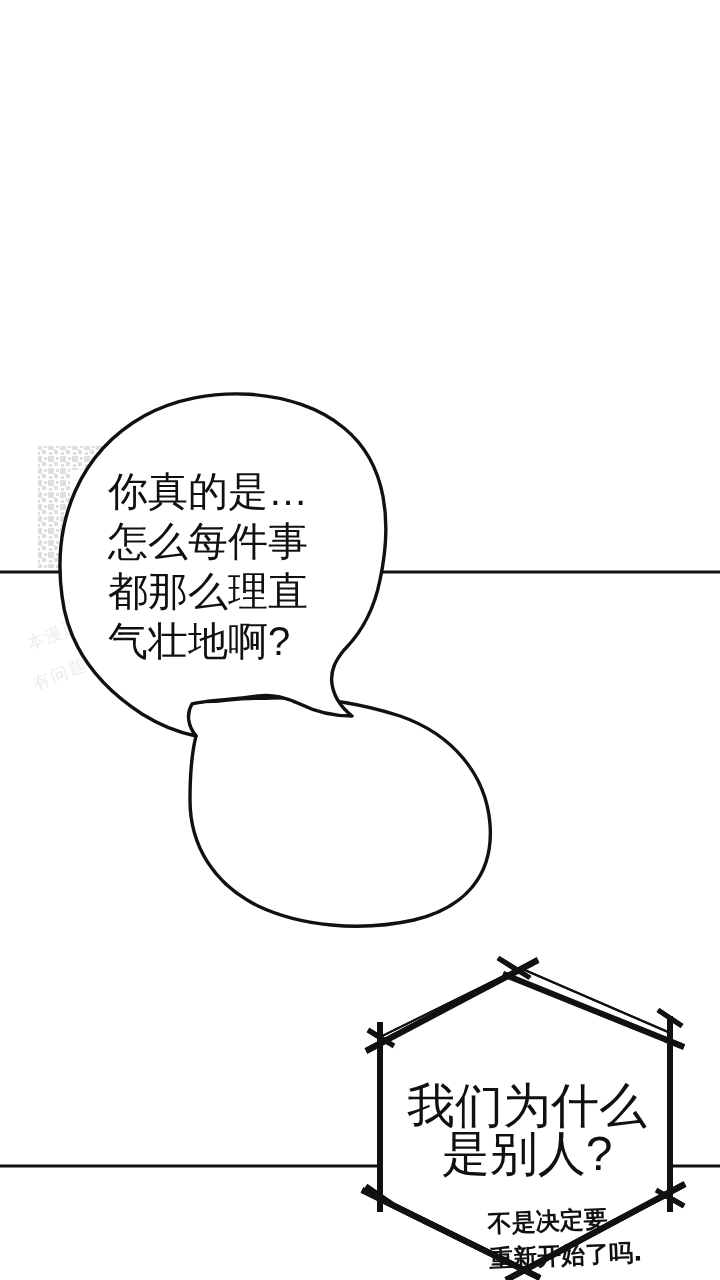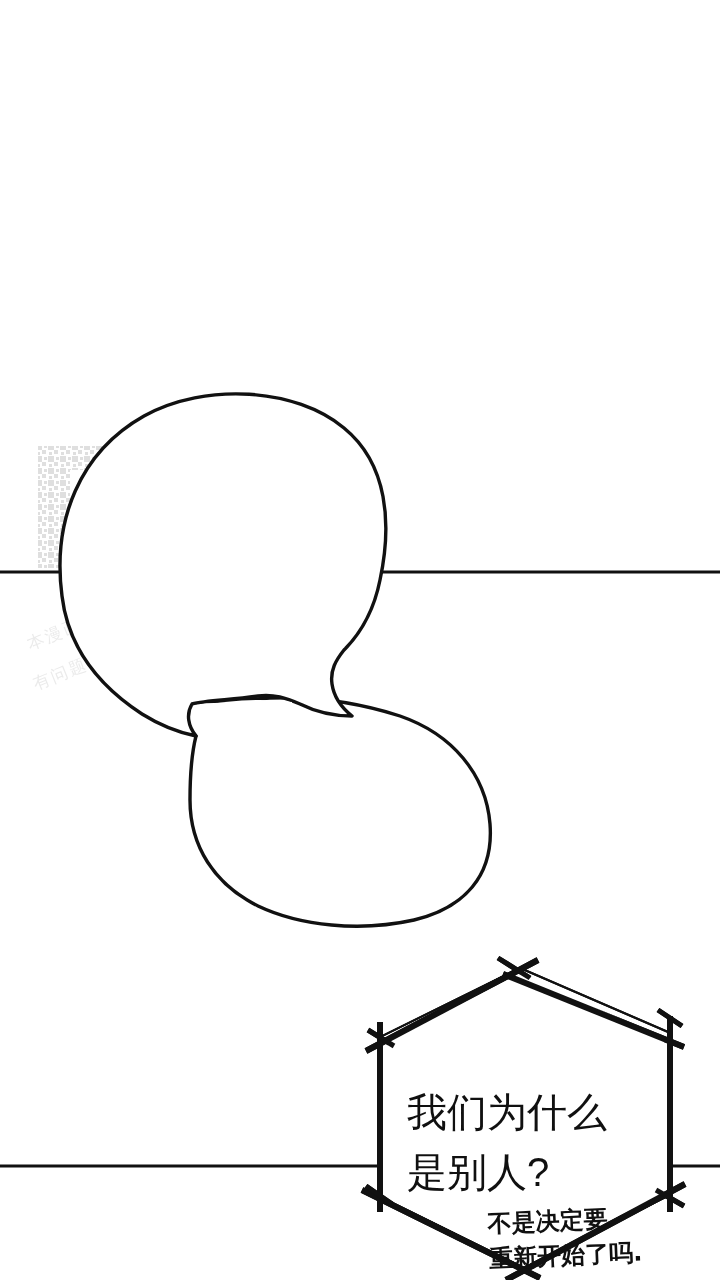--- a/index.html
+++ b/index.html
@@ -43,23 +43,24 @@
   #bubble2-text {
     left: 212px;
     top: 746px;
     font-size: 37px;
     font-weight: 400;
     line-height: 49px;
   }
   #hex-text {
     left: 407px;
     top: 1082px;
-    font-size: 40px;
+    font-size: 48px;
     font-weight: 400;
-    line-height: 60px;
+    line-height: 48px;
+    text-align: center;
   }
   #hand-text {
     left: 487px;
     top: 1207px;
     font-size: 24px;
     font-weight: 700;
     line-height: 35px;
     font-family: "DejaVu Sans", sans-serif;
     transform: rotate(-2.5deg);
     transform-origin: left top;
@@ -169,20 +170,24 @@
       <line x1="380" y1="1212" x2="380" y2="1022" stroke-width="6"></line>
       <line x1="366" y1="1051" x2="538" y2="960" stroke-width="6"></line>
       <line x1="498" y1="958" x2="530" y2="978" stroke-width="5"></line>
       <line x1="658" y1="1010" x2="682" y2="1026" stroke-width="5"></line>
       <line x1="368" y1="1030" x2="394" y2="1046" stroke-width="5"></line>
       <line x1="366" y1="1186" x2="392" y2="1204" stroke-width="5"></line>
       <line x1="656" y1="1190" x2="684" y2="1206" stroke-width="5"></line>
     </g>
   </svg>
 
+  <div class="bubble-text" id="bubble1-text">你真的是…
+怎么每件事
+都那么理直
+气壮地啊?</div>
 
 
   <div class="bubble-text" id="hex-text">我们为什么
 是别人?</div>
 
   <div class="bubble-text" id="hand-text">不是决定要
 重新开始了吗.</div>
 
 </div>
 

